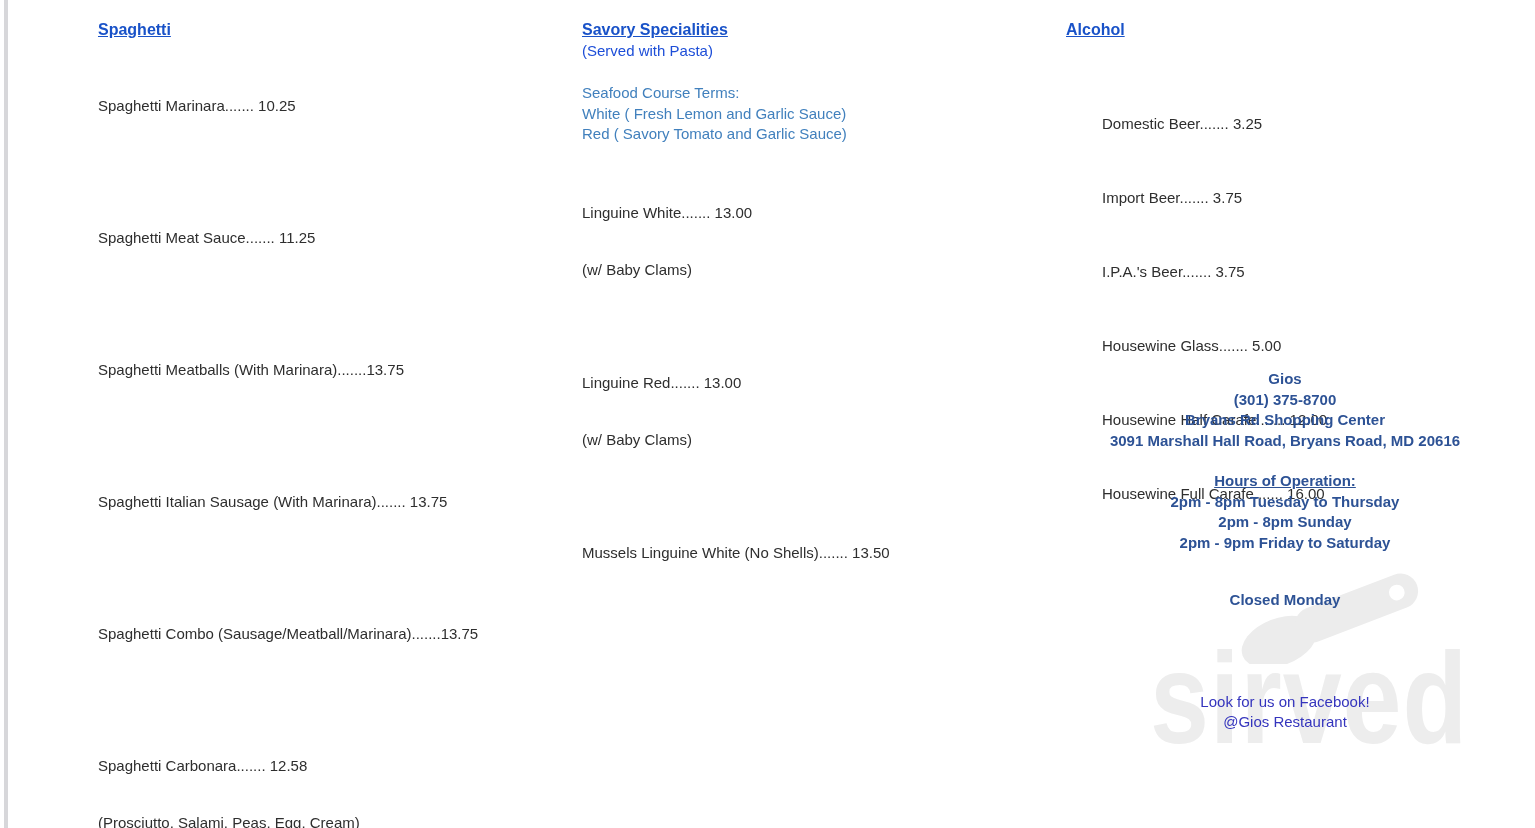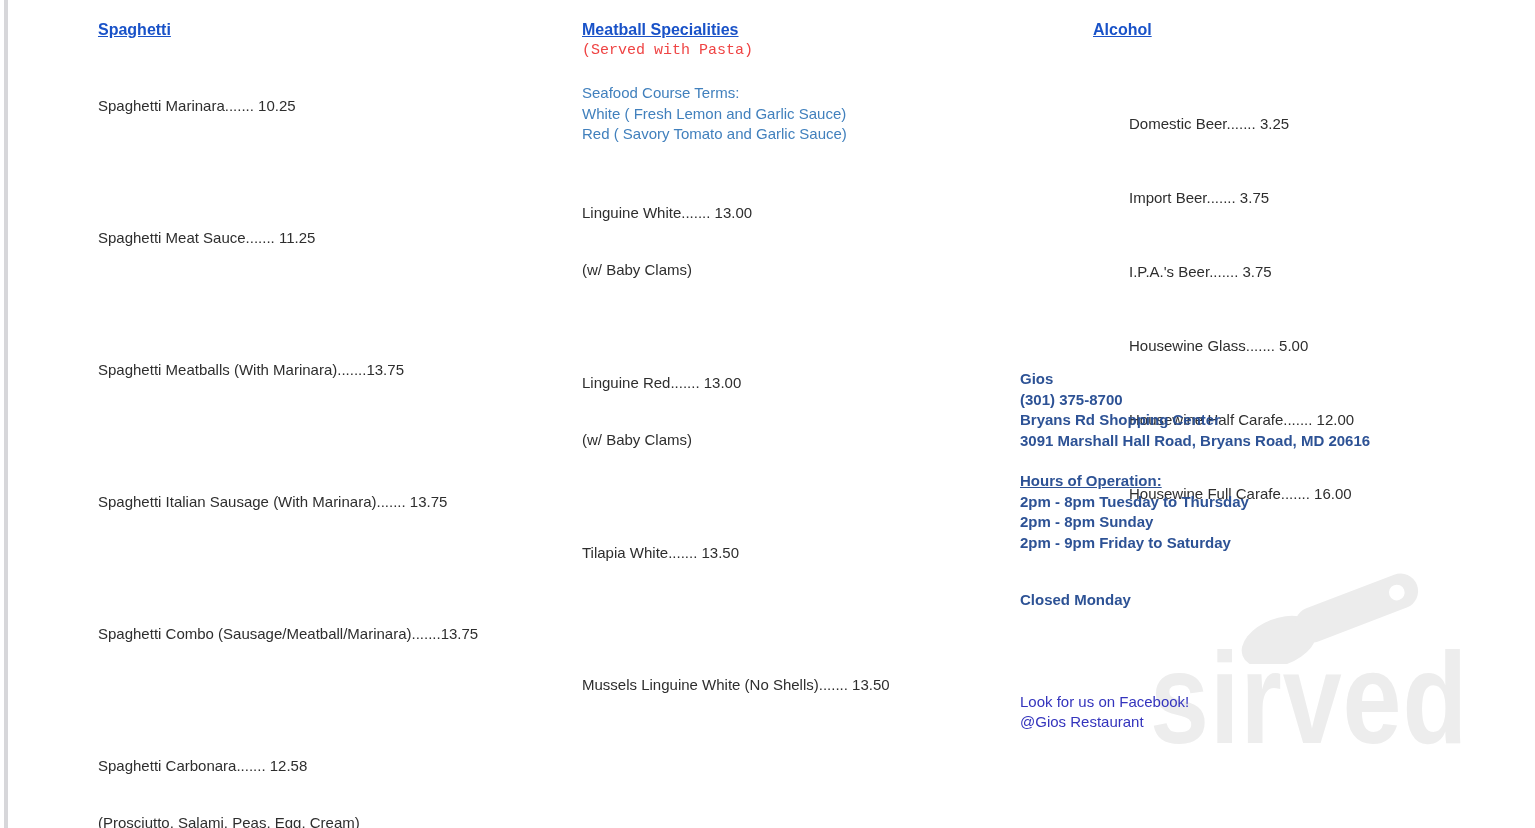--- a/index.html
+++ b/index.html
@@ -37,41 +37,42 @@
     position: absolute;
     left: 1228px;
     top: 546px;
     width: 196px;
     height: 118px;
   }
   
   .col { position: absolute; top: 20px; }
   .col1 { left: 98px;  width: 470px; }
   .col2 { left: 582px; width: 430px; }
-  .col3-alcohol { left: 1093px; width: 420px; }
+  .col3-alcohol { left: 1066px; width: 420px; }
   .hd {
     margin: 0;
     font-size: 16px;
     font-weight: bold;
     line-height: 20px;
     color: #1952c8;
     text-decoration: underline;
   }
   .sub { line-height: 20px; }
-  .sub-seafood { color: #ef4444; line-height: 21px; font-family: Liberation Mono, monospace; }
+  .sub-seafood { color: #1d4ed8; line-height: 21px; }
   .course-terms { color: #4180bd; line-height: 20.5px; margin: 22px 0 20px 0; }
   .items { }
   .item { line-height: 19px; margin-bottom: 18px; white-space: pre; }
   .mb22 { margin-bottom: 18px; }
   .alcohol-list { margin-top: 1px; line-height: 18.5px; white-space: pre; margin-left: 36px; }
   
   .info {
     position: absolute;
-    left: 1020px; top: 369px;
+    left: 1067px; top: 369px;
     width: 436px;
+    text-align: center;
     color: #2d5295;
     font-weight: bold;
     line-height: 20.5px;
   }
   .info-gap20 { margin-top: 20px; text-decoration: underline; }
   .info-gap21 { margin-top: 37px; }
   .facebook {
     margin-top: 81px;
     font-weight: normal;
     color: #3434bd;
@@ -127,21 +128,21 @@
             <div>Spaghetti Carbonara....... 12.58</div>
             <div>(Prosciutto, Salami, Peas, Egg, Cream)</div>
           </div>
         </div>
     </section>
 
   </div>
 
   <div class="col col2">
     <section>
-      <h2 class="hd">Meatball Specialities</h2>
+      <h2 class="hd">Savory Specialities</h2>
       <div class="sub sub-seafood">(Served with Pasta)</div>
       <div class="course-terms">
 
           <div>Seafood Course Terms:</div>
 
           <div>White ( Fresh Lemon and Garlic Sauce)</div>
 
           <div>Red ( Savory Tomato and Garlic Sauce)</div>
         </div>
       <div class="items">
@@ -149,24 +150,20 @@
           <div class="item">
             <div>Linguine White....... 13.00</div>
             <div>(w/ Baby Clams)</div>
           </div>
 
           <div class="item">
             <div>Linguine Red....... 13.00</div>
             <div>(w/ Baby Clams)</div>
           </div>
 
-          <div class="item">
-            <div>Tilapia White....... 13.50</div>
-            
-          </div>
 
 
           <div class="item">
             <div>Mussels Linguine White (No Shells)....... 13.50</div>
             
           </div>
 
         </div>
     </section>
 

